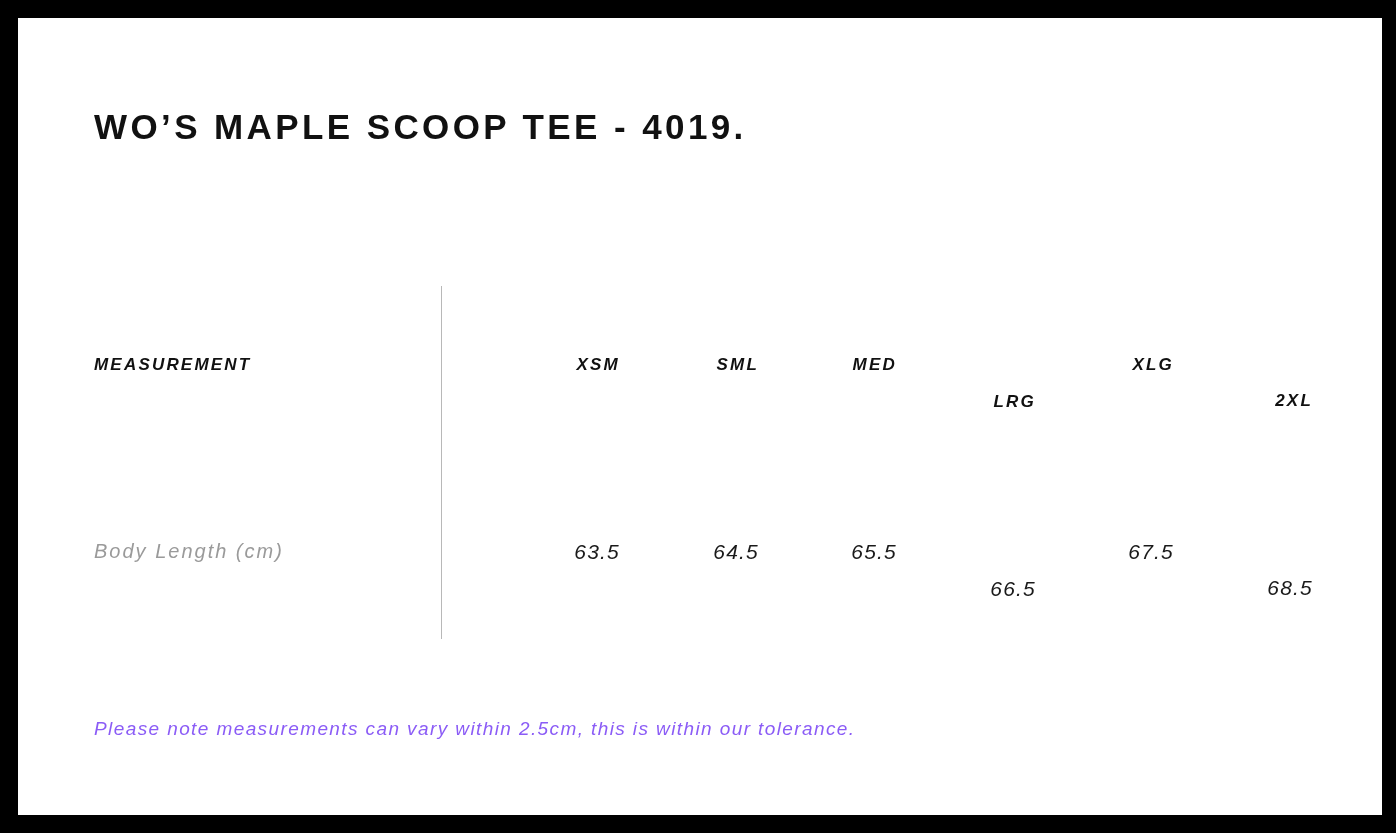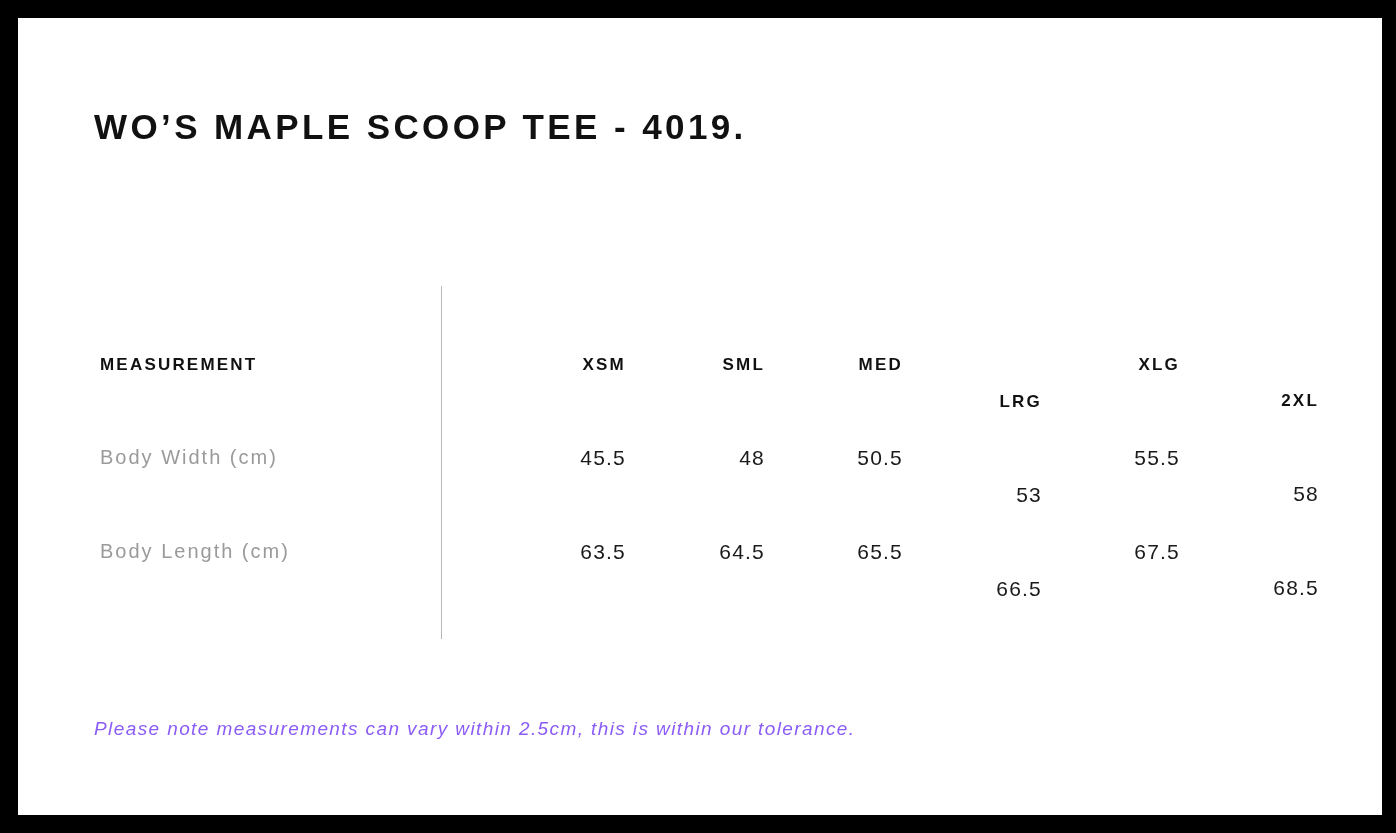--- a/index.html
+++ b/index.html
@@ -36,24 +36,25 @@
   .divider {
     position: absolute;
     left: 423px;
     top: 268px;
     width: 1px;
     height: 353px;
     background: #b8b8b8;
   }
   .table {
     position: absolute;
-    left: 6px;
+    left: 0;
     top: 0;
     width: 100%;
     height: 100%;
+    font-style: italic;
   }
   .row {
     position: absolute;
     left: 0;
     width: 100%;
     height: 30px;
   }
   .row-head { top: 337px; }
   .row-0 { top: 428px; }
   .row-1 { top: 522px; }
@@ -126,29 +127,20 @@
     <div class="row row-head">
       <div class="label label-head">MEASUREMENT</div>
       <div class="cell cell-head c0">XSM</div>
       <div class="cell cell-head c1">SML</div>
       <div class="cell cell-head c2">MED</div>
       <div class="cell cell-head c3">LRG</div>
       <div class="cell cell-head c4">XLG</div>
       <div class="cell cell-head c5">2XL</div>
     </div>
 
-    <div class="row row-0">
-      <div class="label label-body">Body Width (cm)</div>
-      <div class="cell cell-body c0">45.5</div>
-      <div class="cell cell-body c1">48</div>
-      <div class="cell cell-body c2">50.5</div>
-      <div class="cell cell-body c3">53</div>
-      <div class="cell cell-body c4">55.5</div>
-      <div class="cell cell-body c5">58</div>
-    </div>
 
     <div class="row row-1">
       <div class="label label-body">Body Length (cm)</div>
       <div class="cell cell-body c0">63.5</div>
       <div class="cell cell-body c1">64.5</div>
       <div class="cell cell-body c2">65.5</div>
       <div class="cell cell-body c3">66.5</div>
       <div class="cell cell-body c4">67.5</div>
       <div class="cell cell-body c5">68.5</div>
     </div>

